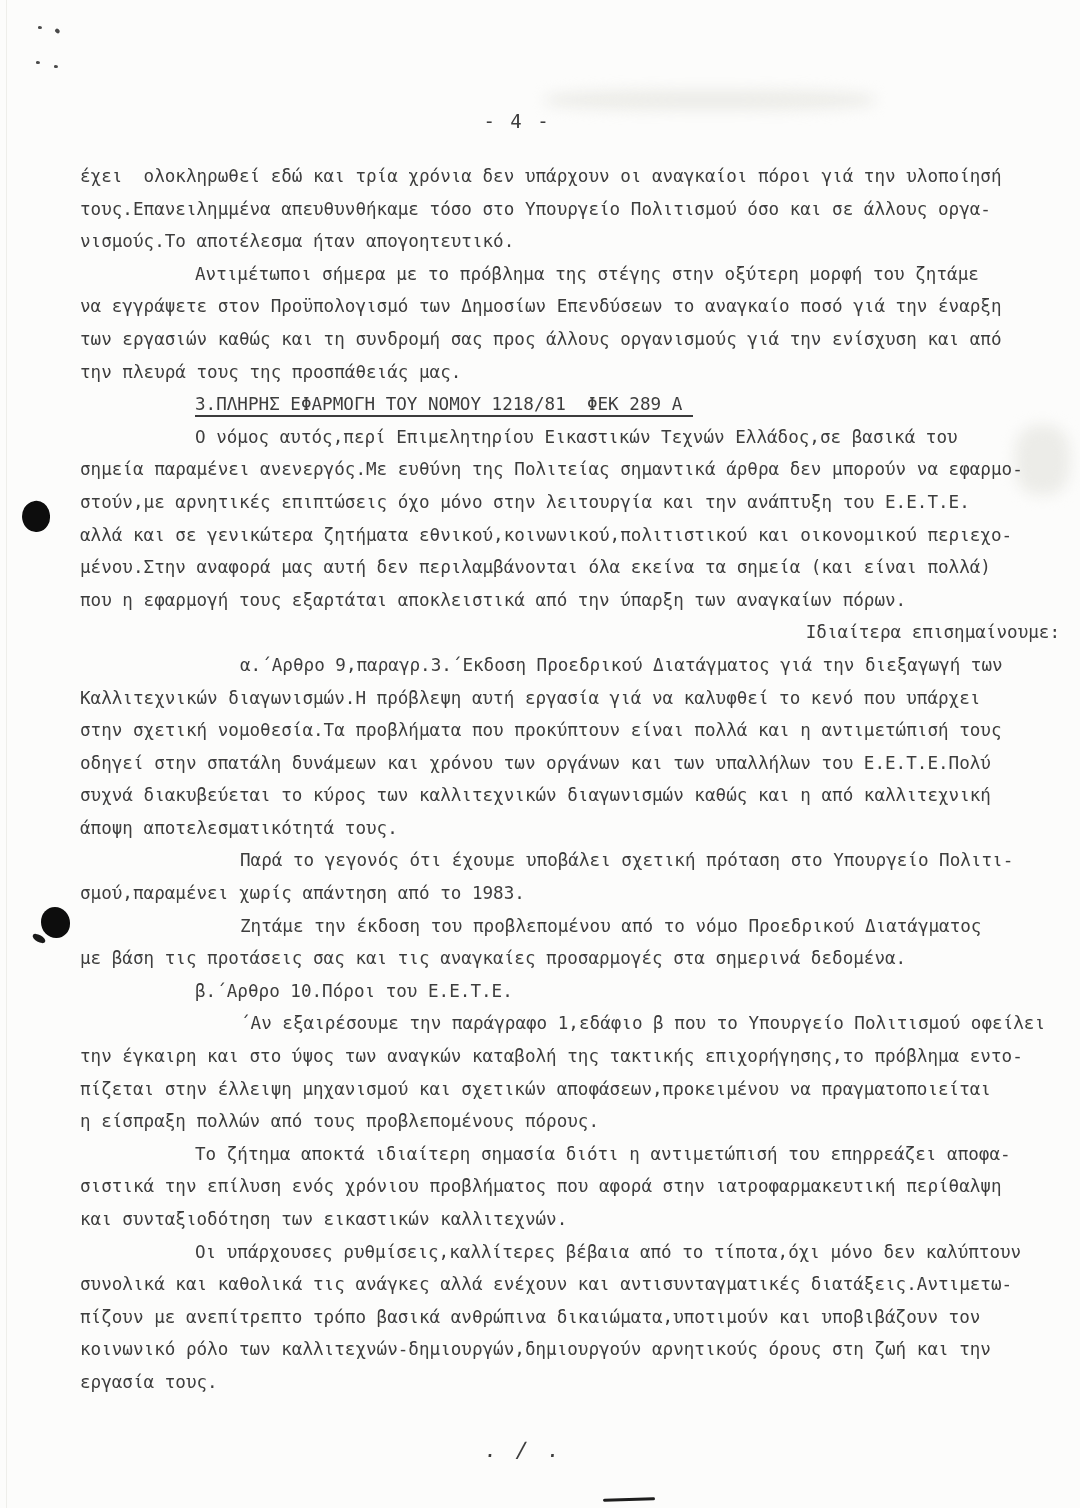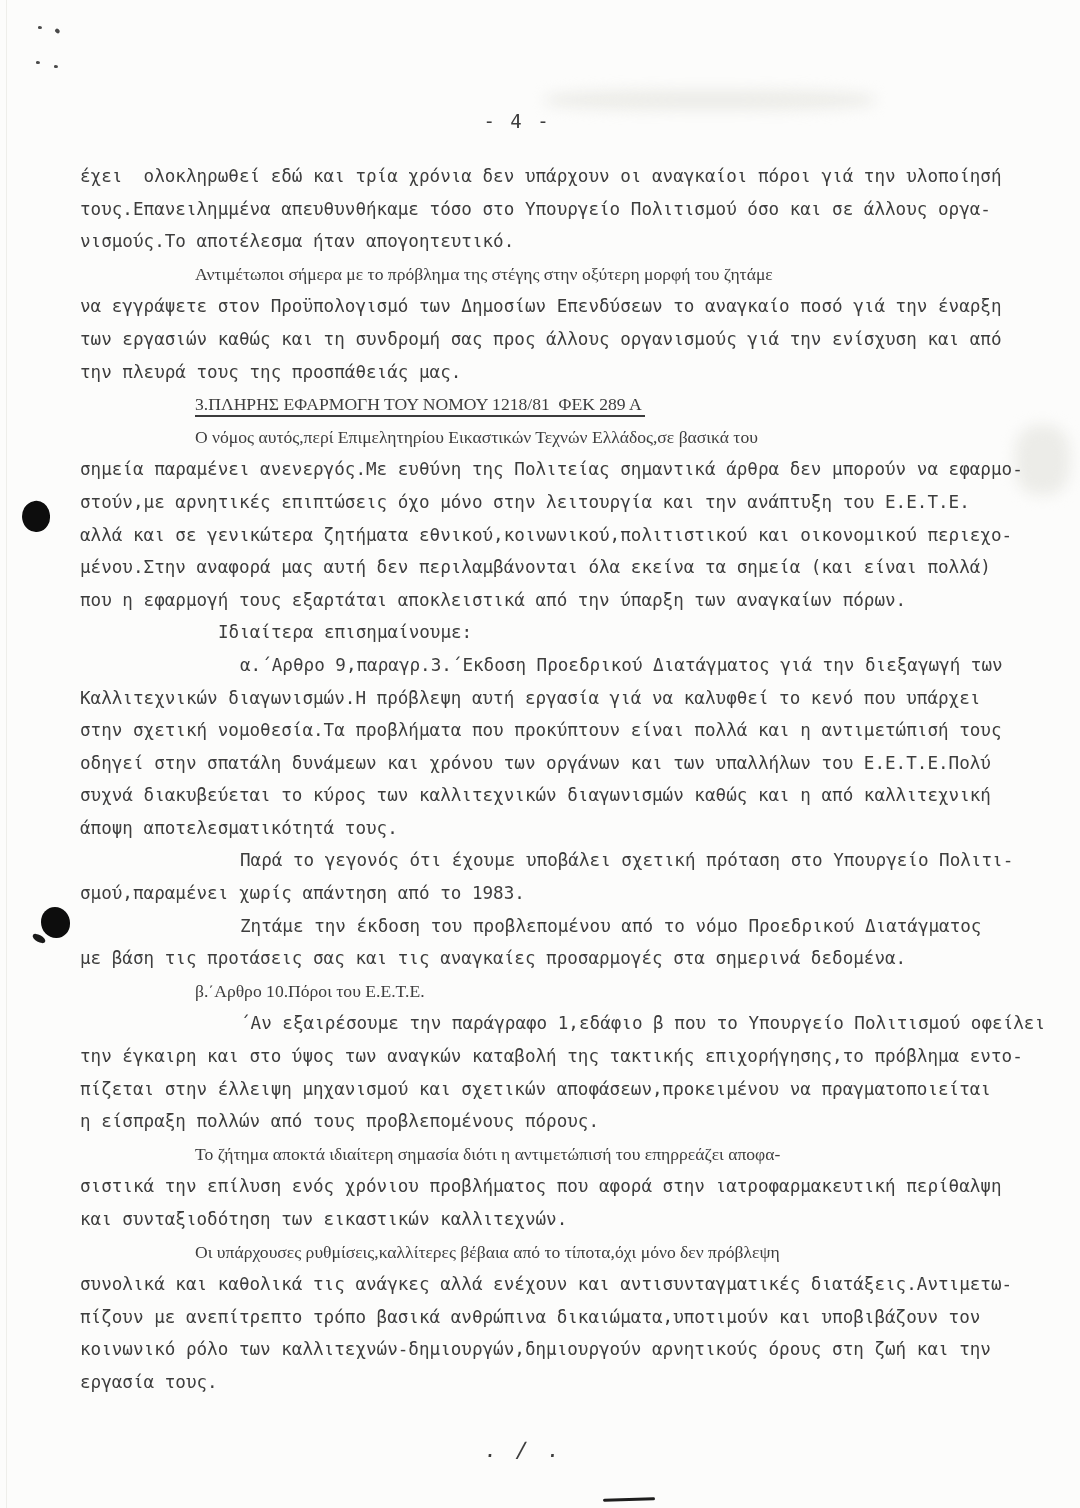--- a/index.html
+++ b/index.html
@@ -51,22 +51,22 @@
     left: 80px; top: 160px;
     width: 980px;
   }
   .ln {
     white-space: pre;
     font-size: 17.6px;
     line-height: 32.6px;
     height: 32.6px;
     letter-spacing: 0;
   }
-  .ln.t1 { padding-left: 115px; font-family: Liberation Serif, serif; }
-  .ln.t2 { padding-left: 138px; }
+  .ln.t1 { padding-left: 115px; }
+  .ln.t2 { padding-left: 138px; text-align: right; }
   .ln.t3 { padding-left: 160px; }
   .ln.heading .u {
     border-bottom: 2.5px solid #3c3c3c;
     padding-bottom: 1px;
     text-align: center;
   }
   .blob {
     position: absolute;
     background: #0d0d0d;
   }
@@ -151,21 +151,21 @@
       <div class="ln t3">Ζητάμε την έκδοση του προβλεπομένου από το νόμο Προεδρικού Διατάγματος</div>
       <div class="ln">με βάση τις προτάσεις σας και τις αναγκαίες προσαρμογές στα σημερινά δεδομένα.</div>
       <div class="ln t1">β.΄Αρθρο 10.Πόροι του Ε.Ε.Τ.Ε.</div>
       <div class="ln t3">΄Αν εξαιρέσουμε την παράγραφο 1,εδάφιο β που το Υπουργείο Πολιτισμού οφείλει</div>
       <div class="ln">την έγκαιρη και στο ύψος των αναγκών καταβολή της τακτικής επιχορήγησης,το πρόβλημα εντο-</div>
       <div class="ln">πίζεται στην έλλειψη μηχανισμού και σχετικών αποφάσεων,προκειμένου να πραγματοποιείται</div>
       <div class="ln">η είσπραξη πολλών από τους προβλεπομένους πόρους.</div>
       <div class="ln t1">Το ζήτημα αποκτά ιδιαίτερη σημασία διότι η αντιμετώπισή του επηρρεάζει αποφα-</div>
       <div class="ln">σιστικά την επίλυση ενός χρόνιου προβλήματος που αφορά στην ιατροφαρμακευτική περίθαλψη</div>
       <div class="ln">και συνταξιοδότηση των εικαστικών καλλιτεχνών.</div>
-      <div class="ln t1">Οι υπάρχουσες ρυθμίσεις,καλλίτερες βέβαια από το τίποτα,όχι μόνο δεν πρόβλεψη</div>
+      <div class="ln t1">Οι υπάρχουσες ρυθμίσεις,καλλίτερες βέβαια από το τίποτα,όχι μόνο δεν καλύπτουν</div>
       <div class="ln">συνολικά και καθολικά τις ανάγκες αλλά ενέχουν και αντισυνταγματικές διατάξεις.Αντιμετω-</div>
       <div class="ln">πίζουν με ανεπίτρεπτο τρόπο βασικά ανθρώπινα δικαιώματα,υποτιμούν και υποβιβάζουν τον</div>
       <div class="ln">κοινωνικό ρόλο των καλλιτεχνών-δημιουργών,δημιουργούν αρνητικούς όρους στη ζωή και την</div>
       <div class="ln">εργασία τους.</div>
     </div>
 
   <div class="blob blob1"></div>
   <div class="blob blob2"></div>
 
   <div class="footer-mark">. / .</div>

